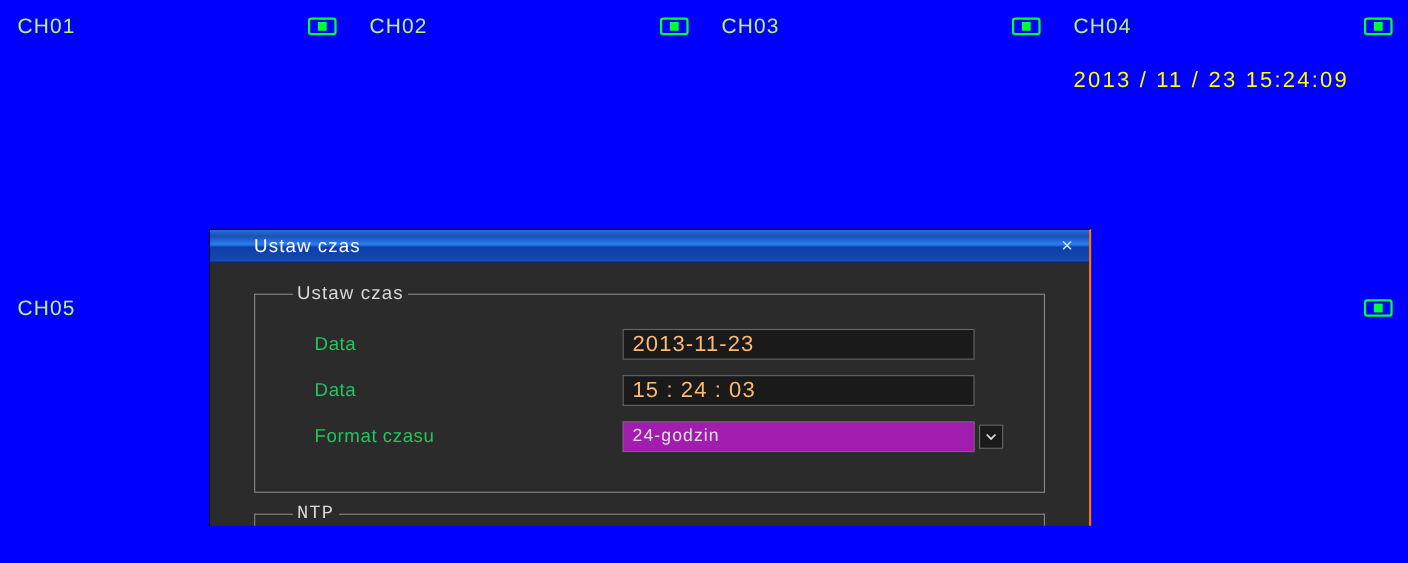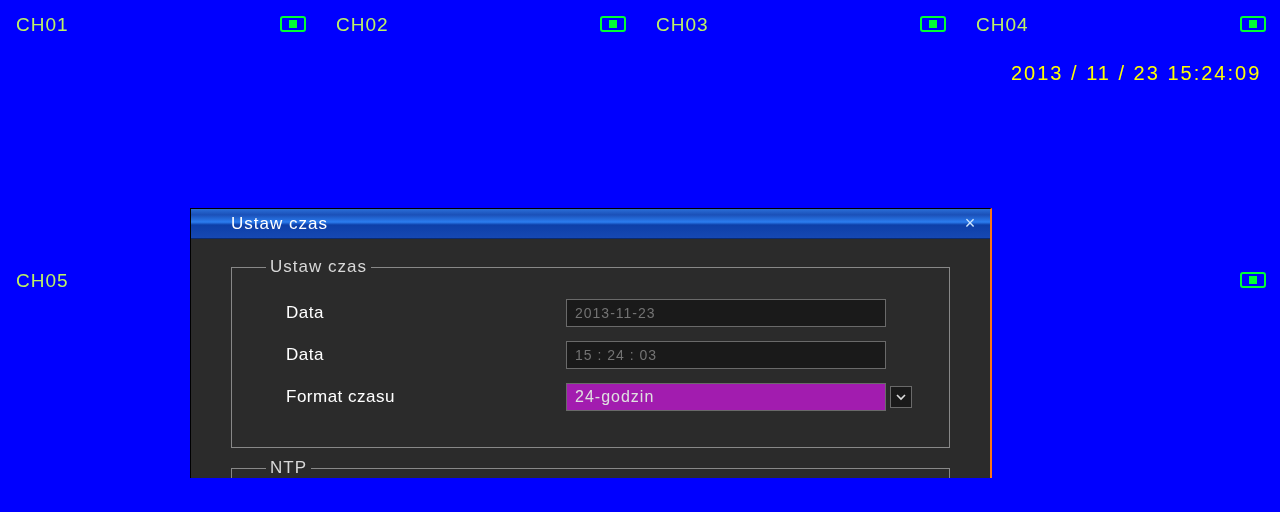--- a/index.html
+++ b/index.html
@@ -33,21 +33,20 @@
     transform: translate(-50%,-50%);
     width: 8px; height: 8px;
     background: #00ff33;
   }
 
   .clock {
     position: absolute;
     color: #ffff00;
     font-size: 20px;
     letter-spacing: 2px;
-    margin-left: 35px;
   }
 
   
   .dialog {
     position: absolute;
     left: 190px;
     top: 208px;
     width: 802px;
     background: #2b2b2b;
     border-top: 1px solid #000;
@@ -96,32 +95,32 @@
     letter-spacing: 1px;
   }
 
   .row {
     display: flex;
     align-items: center;
     margin: 8px 0 14px 0;
   }
   .row-label {
     width: 300px;
-    color: #ffffff;
+    color: #22c55e;
     font-size: 17px;
     letter-spacing: 0.5px;
     padding-left: 20px;
   }
   .text-input {
     width: 320px;
     height: 28px;
     background: #1a1a1a;
     border: 1px solid #6a6a6a;
-    color: #737373;
-    font-size: 14px;
+    color: #fdba74;
+    font-size: 20px;
     padding: 0 8px;
     letter-spacing: 1px;
   }
   .select-wrap {
     display: flex;
     align-items: center;
   }
   .select-input {
     width: 320px;
     height: 28px;
@@ -173,20 +172,21 @@
     border: 1px solid #888;
     border-bottom: none;
     padding: 0 34px;
     min-height: 20px;
   }
   fieldset.ntp > legend {
     color: #d8d8d8;
     font-size: 17px;
     padding: 0 4px;
     letter-spacing: 1px;
+    font-family: Liberation Mono, monospace;
   }
 </style>
 </head>
 <body>
 
 <div class="ch-label" style="left:16px; top:14px;">CH01</div>
 <div class="rec-icon" style="left:280px; top:16px;"></div>
 
 <div class="ch-label" style="left:336px; top:14px;">CH02</div>
 <div class="rec-icon" style="left:600px; top:16px;"></div>

